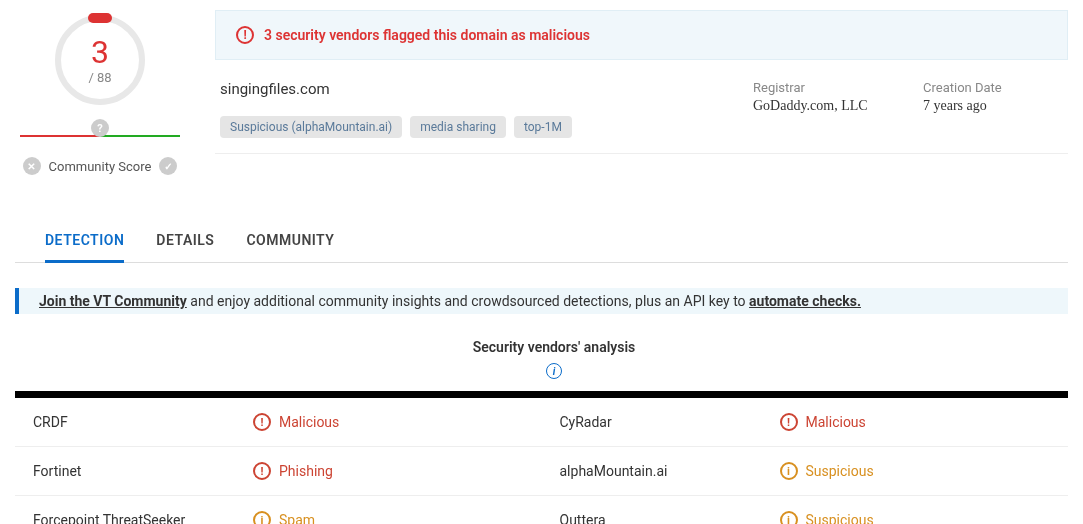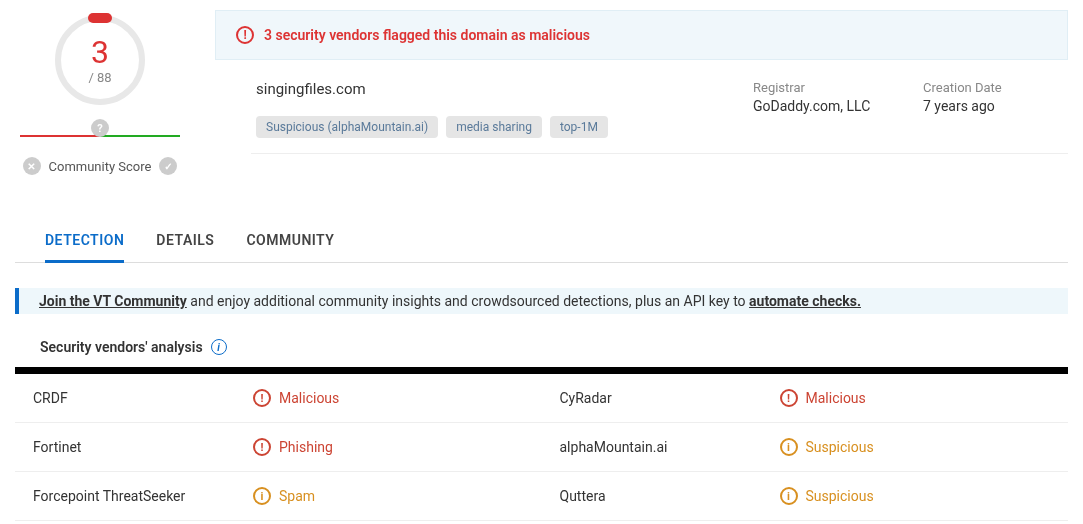--- a/index.html
+++ b/index.html
@@ -20,27 +20,27 @@
     .bar-green { flex: 1; background: #2a2; }
     .bar-marker { position: absolute; left: 50%; transform: translateX(-50%); top: -16px; width: 18px; height: 18px; border-radius: 50%; background: #ccc; display: flex; align-items: center; justify-content: center; color: #fff; font-size: 11px; font-weight: bold; }
     .community-row { display: flex; align-items: center; gap: 8px; margin-top: 20px; }
     .cs-icon { width: 18px; height: 18px; border-radius: 50%; background: #ccc; display: flex; align-items: center; justify-content: center; color: #fff; font-size: 10px; font-weight: bold; }
     .cs-label { font-size: 13px; color: #555; }
     
     .alert-banner { background: #f0f7fb; border: 1px solid #e0eef5; padding: 15px 20px; display: flex; align-items: center; gap: 10px; margin-top: 10px; }
     .alert-icon { width: 18px; height: 18px; border: 2px solid #d33; border-radius: 50%; display: flex; align-items: center; justify-content: center; color: #d33; font-size: 12px; font-weight: bold; flex-shrink: 0; }
     .alert-text { color: #d33; font-weight: 600; font-size: 14px; }
     
-    .domain-section { padding: 20px 5px 15px; display: flex; justify-content: space-between; border-bottom: 1px solid #eee; margin-left: 36px; }
+    .domain-section { padding: 20px 5px 15px; display: flex; justify-content: space-between; border-bottom: 1px solid #eee; }
     .domain-name { font-size: 15px; color: #333; margin-bottom: 18px; }
     .tags-row { display: flex; gap: 8px; flex-wrap: wrap; }
     .tag { background: #e5e5e5; color: #5a7a9a; padding: 4px 10px; border-radius: 4px; font-size: 12px; }
     .meta-col { min-width: 140px; }
     .meta-label { font-size: 13px; color: #888; margin-bottom: 3px; }
-    .meta-value { font-size: 14px; color: #333; }
+    .meta-value { font-size: 14px; color: #333; font-family: Liberation Serif, serif; }
     
     .tabs { display: flex; gap: 32px; border-bottom: 1px solid #ddd; margin-top: 35px; padding: 0 5px; width: calc(100% + 200px); margin-left: -200px; padding-left: 18px;}
     .tab { padding: 12px 0; font-size: 14px; font-weight: 600; color: #444; cursor: pointer; letter-spacing: 0.5px; }
     .tab.active { color: #0b6cc9; border-bottom: 3px solid #0b6cc9; margin-bottom: -1px; }
     
     .community-banner { background: #eef7fb; border-left: 4px solid #0b6cc9; padding: 5px 20px; margin-top: 25px; font-size: 14px; color: #333; width: calc(100% + 200px); margin-left: -200px; box-sizing: border-box; }
     .community-banner .link { font-weight: 700; text-decoration: underline; cursor: pointer; }
     
     .section-title { font-size: 14px; font-weight: 600; color: #333; margin-top: 25px; display: flex; align-items: center; gap: 8px; width: calc(100% + 200px); margin-left: -200px; padding-left: 18px;}
     .info-icon { width: 16px; height: 16px; border: 1.5px solid #0b6cc9; border-radius: 50%; display: inline-flex; align-items: center; justify-content: center; color: #0b6cc9; font-size: 10px; font-style: italic; font-weight: bold; }
@@ -115,21 +115,21 @@
   <div class="tabs" style="margin-left:0; width:100%; padding-left:30px;">
     <div class="tab active">DETECTION</div>
     <div class="tab">DETAILS</div>
     <div class="tab">COMMUNITY</div>
   </div>
 
   <div class="community-banner" style="margin-left:0; width:100%;">
     <span class="link">Join the VT Community</span><span> and enjoy additional community insights and crowdsourced detections, plus an API key to </span><span class="link">automate checks.</span>
   </div>
 
-  <div class="section-title" style="margin-left:0; width:100%; padding-left:25px;">
+  <div class="section-title" style="margin-left:0; width:100%; padding-left:25px;flex-direction:column;">
     <span>Security vendors' analysis</span>
     <span class="info-icon">i</span>
   </div>
 
   <div class="vendors-grid" style="margin-left:0; width:100%;" id="vendors-grid">
       <div class="vendor-row">
         <div class="vendor-cell">
           <div class="vendor-name">CRDF</div>
           <div class="status malicious">
             <span class="status-icon-circle">!</span>

